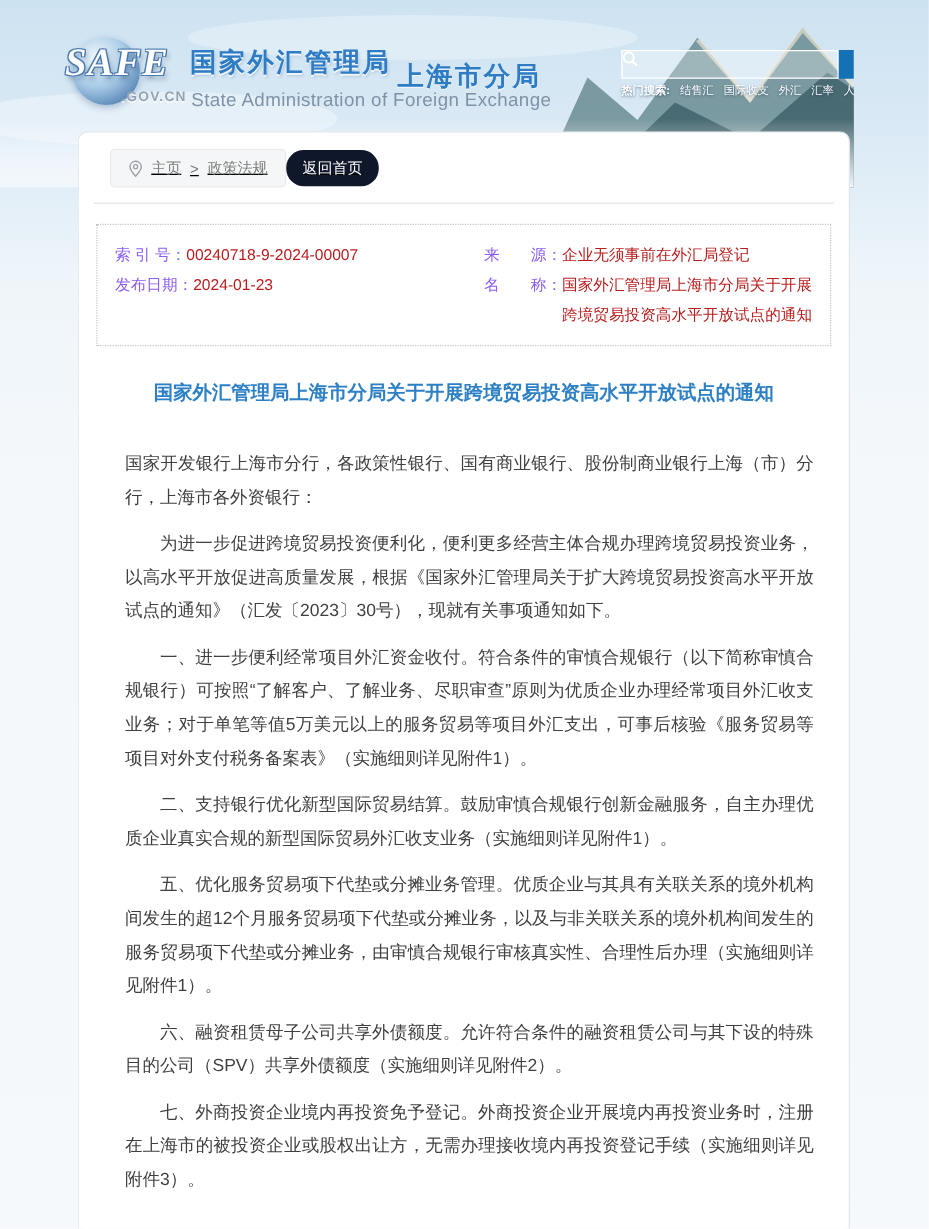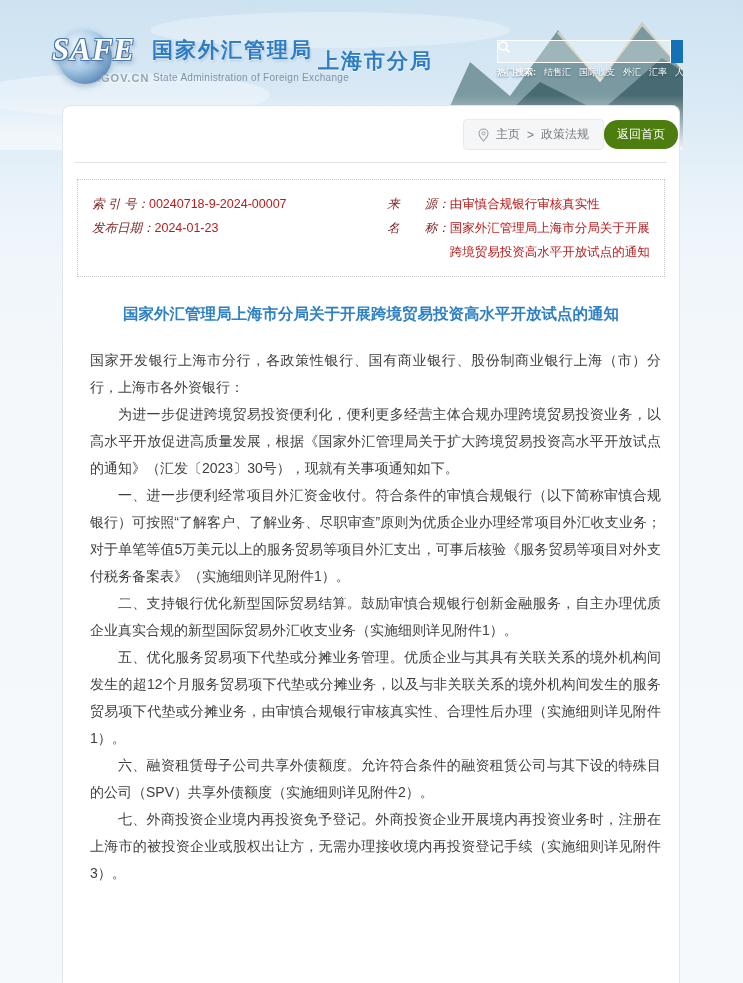--- a/index.html
+++ b/index.html
@@ -23,21 +23,21 @@
     text-shadow:1px 1px 0 #4a79ad,-1px -1px 0 #4a79ad,1px -1px 0 #4a79ad,-1px 1px 0 #4a79ad,2px 3px 4px rgba(30,60,100,.4);
   }
   .logo-gov{
     position:absolute;left:97px;top:72px;font-size:11px;font-weight:bold;
     color:#93a3b2;letter-spacing:1px;text-shadow:0 1px 0 rgba(255,255,255,.7);
   }
   .org-cn{
     position:absolute;left:152px;top:36px;font-size:21px;font-weight:bold;color:#2e7cc3;
     letter-spacing:2px;text-shadow:0 1px 0 rgba(255,255,255,.75),1px 2px 2px rgba(70,110,160,.25);
   }
-  .org-en{position:absolute;left:153px;top:72px;font-size:10px;color:#7e93a8;letter-spacing:.3px;}
+  .org-en{position:absolute;left:153px;top:72px;font-size:15px;color:#7e93a8;letter-spacing:.3px;}
   .branch{
     position:absolute;left:318px;top:47px;font-size:21px;font-weight:bold;color:#2e7cc3;
     letter-spacing:2px;text-shadow:0 1px 0 rgba(255,255,255,.75);text-align:right;
   }
   .search-wrap{position:absolute;left:497px;top:40px;display:flex;}
   .search-input{
     width:160px;height:21px;border:1px solid #ffffff;background:rgba(255,255,255,.28);
     outline:none;padding:0 6px;font-size:12px;color:#234;
   }
   .search-btn{
@@ -49,47 +49,47 @@
     text-shadow:0 1px 2px rgba(20,50,80,.6);display:flex;gap:8px;white-space:nowrap;
   }
   .hot-search .hs-label{font-weight:bold;}
   .hot-search a{color:#fff;text-decoration:none;}
   
   .card{
     position:absolute;left:62px;top:105px;width:618px;height:878px;
     background:#ffffff;border:1px solid #dfe6ec;border-bottom:none;
     border-radius:8px 8px 0 0;box-sizing:border-box;z-index:5;
   }
-  .crumb-row{display:flex;justify-content:flex-end;align-items:center;padding:13px 1px 9px 25px;}
+  .crumb-row{display:flex;justify-content:flex-start;align-items:center;padding:13px 23px 9px 25px;text-decoration:underline;}
   .crumb-chip{
     display:inline-flex;align-items:center;gap:7px;background:#f5f6f7;border:1px solid #e9eaeb;
     border-radius:4px;padding:6px 14px;font-size:12px;color:#7b7b7b;
   }
   .crumb-chip a{color:#7b7b7b;text-decoration:none;cursor:pointer;}
   .back-btn{
-    background:#4d7c0f;color:#fff;font-size:12px;border:none;border-radius:14px;
+    background:#0f172a;color:#fff;font-size:12px;border:none;border-radius:14px;
     padding:6px 13px;cursor:pointer;
   }
   .crumb-divider{border-bottom:1px solid #dfe4e9;margin:3px 12px 0 12px;}
   .meta-box{
     margin:16px 14px 0 14px;border:1px dotted #c7c7c7;padding:12px 12px 12px 14px;
     display:flex;font-size:12.5px;line-height:24px;color:#555;
   }
   .meta-col-left{flex:0 0 47%;}
   .meta-col-right{flex:1;margin-left:32px;}
   .meta-row{display:flex;align-items:flex-start;}
-  .meta-label{white-space:pre;color:#7f1d1d;flex:0 0 auto;font-style:italic;}
+  .meta-label{white-space:pre;color:#8b5cf6;flex:0 0 auto;}
   .meta-value{flex:1;color:#b91c1c;}
   .doc-title{
     margin:27px 30px 16px 30px;text-align:center;font-size:15.5px;font-weight:bold;color:#2e80c5;
   }
   .article{
     padding:6px 18px 0 27px;font-size:14px;line-height:27px;color:#3f3f3f;text-align:justify;
   }
-  .article p{margin:0;text-indent:2em;}
+  .article p{margin:10px;text-indent:2em;}
   .article p.no-indent{text-indent:0;}
   .pin-icon svg{display:block;}
 </style>
 </head>
 <body>
 
 <div class="banner">
   <svg width="743" height="150" viewBox="0 0 743 150">
     <defs>
       <linearGradient id="fadeWhite" x1="0" y1="0" x2="0" y2="1">
@@ -159,21 +159,21 @@
         <span class="meta-value">00240718-9-2024-00007</span>
       </div>
       <div class="meta-row">
         <span class="meta-label">发布日期：</span>
         <span class="meta-value">2024-01-23</span>
       </div>
     </div>
     <div class="meta-col-right">
       <div class="meta-row">
         <span class="meta-label">来　　源：</span>
-        <span class="meta-value">由审慎合规银行审核真实性</span>
+        <span class="meta-value">企业无须事前在外汇局登记</span>
       </div>
       <div class="meta-row">
         <span class="meta-label">名　　称：</span>
         <span class="meta-value">国家外汇管理局上海市分局关于开展跨境贸易投资高水平开放试点的通知</span>
       </div>
     </div>
   </div>
 
   <div class="doc-title">国家外汇管理局上海市分局关于开展跨境贸易投资高水平开放试点的通知</div>
 

